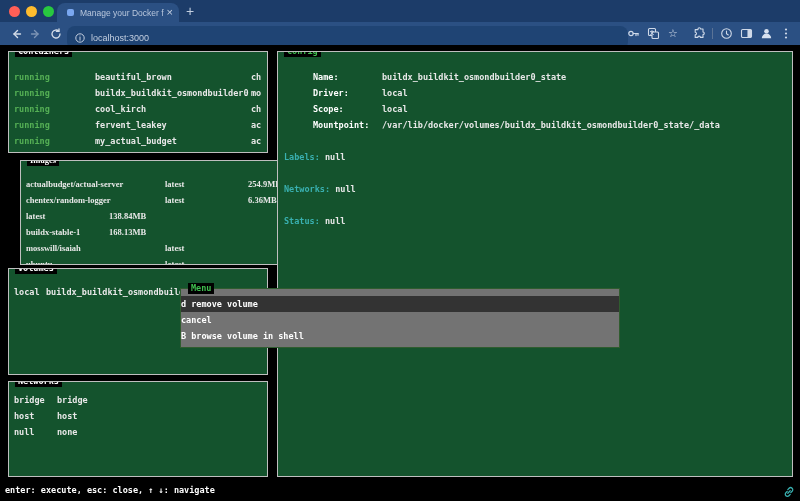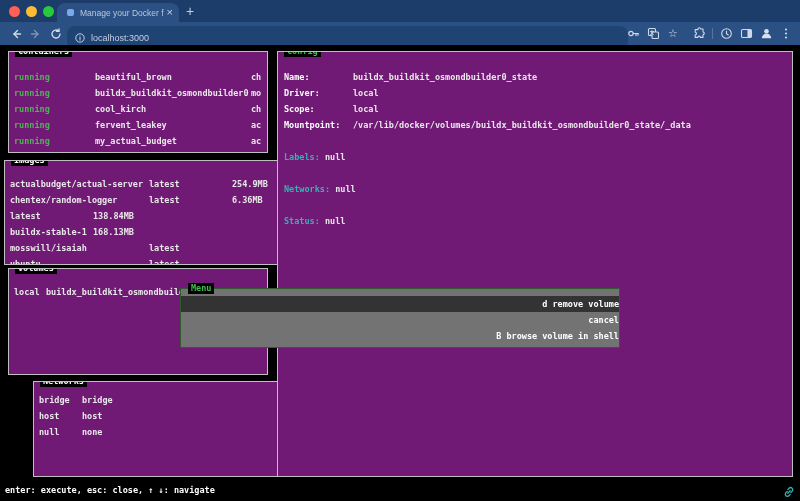--- a/index.html
+++ b/index.html
@@ -39,54 +39,54 @@
   .tb-right { position:absolute; right:0; top:0; height:23px; display:flex; align-items:center; }
   .tb-ic { width:20px; height:16px; display:flex; align-items:center; justify-content:center; }
   .tb-sep { width:1px; height:11px; background:#5a7396; margin:0 3px; }
   .star { color:#cfd9e8; font-family:"DejaVu Sans", sans-serif; font-size:11px; line-height:11px; }
 
   
   .page {
     position:absolute; left:0; top:45px; width:800px; height:456px; background:#000;
     font-size:8.5px; font-weight:600; color:#e8e8e8;
   }
-  .panel { position:absolute; border:1px solid #bfbfbf; background:#701a75; overflow:hidden; }
+  .panel { position:absolute; border:1px solid #bfbfbf; background:#14532d; overflow:hidden; }
   .panel-title {
     position:absolute; top:-6px; left:6px; background:#000; padding:0 3px;
     font-weight:700; color:#fff; line-height:11px; z-index:2;
   }
   .panel-title.green { color:#3fbf4f; }
   .rows { position:absolute; left:0; right:0; }
   .trow { display:flex; height:16px; line-height:16px; padding-left:5px; overflow:hidden; white-space:nowrap; }
   .c-status { width:81px; flex:0 0 auto; color:#55b055; }
   .c-name   { width:156px; flex:0 0 auto; overflow:hidden; }
   .c-img    { flex:1 1 auto; overflow:hidden; }
   .i-name { width:139px; flex:0 0 auto; overflow:hidden; }
   .i-tag  { width:83px;  flex:0 0 auto; overflow:hidden; }
   .i-size { flex:1 1 auto; overflow:hidden; }
   .v-drv  { width:32px; flex:0 0 auto; }
   .v-name { flex:1 1 auto; overflow:hidden; }
   .n-name { width:43px; flex:0 0 auto; }
   .n-drv  { flex:1 1 auto; overflow:hidden; }
 
   .cfg { position:absolute; left:6px; right:4px; top:17px; }
-  .cfg-row { display:flex; height:16px; line-height:16px; white-space:nowrap; }
+  .cfg-row { display:flex; height:16px; line-height:16px; white-space:nowrap;margin-left:29px; }
   .cfg-key { width:69px; flex:0 0 auto; color:#fff; }
   .cfg-val { flex:1 1 auto; overflow:hidden; }
   .cfg-extra { height:16px; line-height:16px; margin-top:16px; white-space:nowrap; }
   .teal { color:#39b0b0; }
 
   
   .menu {
     position:absolute; left:180px; top:243px; width:440px; height:60px;
     background:#737373; border:1px solid #2f5c2f; z-index:5;
   }
   .menu-title { position:absolute; top:-6px; left:7px; background:#000; padding:0 3px; color:#3fbf4f; font-weight:700; line-height:11px; }
   .menu-items { position:absolute; left:0; right:0; top:7px; }
-  .menu-item { height:16px; line-height:16px; color:#fff; white-space:nowrap;text-align:right; }
+  .menu-item { height:16px; line-height:16px; color:#fff; white-space:nowrap; }
   .menu-item.selected { background:#333333; }
 
   .statusbar { position:absolute; left:5px; top:438px; height:14px; line-height:14px; color:#fff; white-space:nowrap; }
   .linkicon { position:absolute; right:5px; top:441px; width:12px; height:12px; }
 </style>
 </head>
 <body>
 
 <div id="app">
 
@@ -236,21 +236,21 @@
           <span class="c-img">ac</span>
         </div>
         <div class="trow">
           <span class="c-status">running</span>
           <span class="c-name">titi</span>
           <span class="c-img">ch</span>
         </div>
       </div>
     </div>
 
-    <div class="panel" style="left:4px; top:115px; width:284px; height:105px;">
+    <div class="panel" style="left:20px; top:115px; width:284px; height:105px;font-family:Liberation Serif, serif;">
       <span class="panel-title">Images</span>
       <div class="rows" style="top:15px">
         <div class="trow">
           <span class="i-name">actualbudget/actual-server</span>
           <span class="i-tag">latest</span>
           <span class="i-size">254.9MB</span>
         </div>
         <div class="trow">
           <span class="i-name">chentex/random-logger</span>
           <span class="i-tag">latest</span>
@@ -280,21 +280,21 @@
     <div class="panel" style="left:8px; top:223px; width:260px; height:107px;">
       <span class="panel-title">Volumes</span>
       <div class="rows" style="top:15px">
         <div class="trow">
           <span class="v-drv">local</span>
           <span class="v-name">buildx_buildkit_osmondbuilder0_state</span>
         </div>
       </div>
     </div>
 
-    <div class="panel" style="left:8px; top:336px; width:260px; height:96px;margin-left:25px;">
+    <div class="panel" style="left:8px; top:336px; width:260px; height:96px;">
       <span class="panel-title">Networks</span>
       <div class="rows" style="top:10px">
         <div class="trow">
           <span class="n-name">bridge</span>
           <span class="n-drv">bridge</span>
         </div>
         <div class="trow">
           <span class="n-name">host</span>
           <span class="n-drv">host</span>
         </div>

